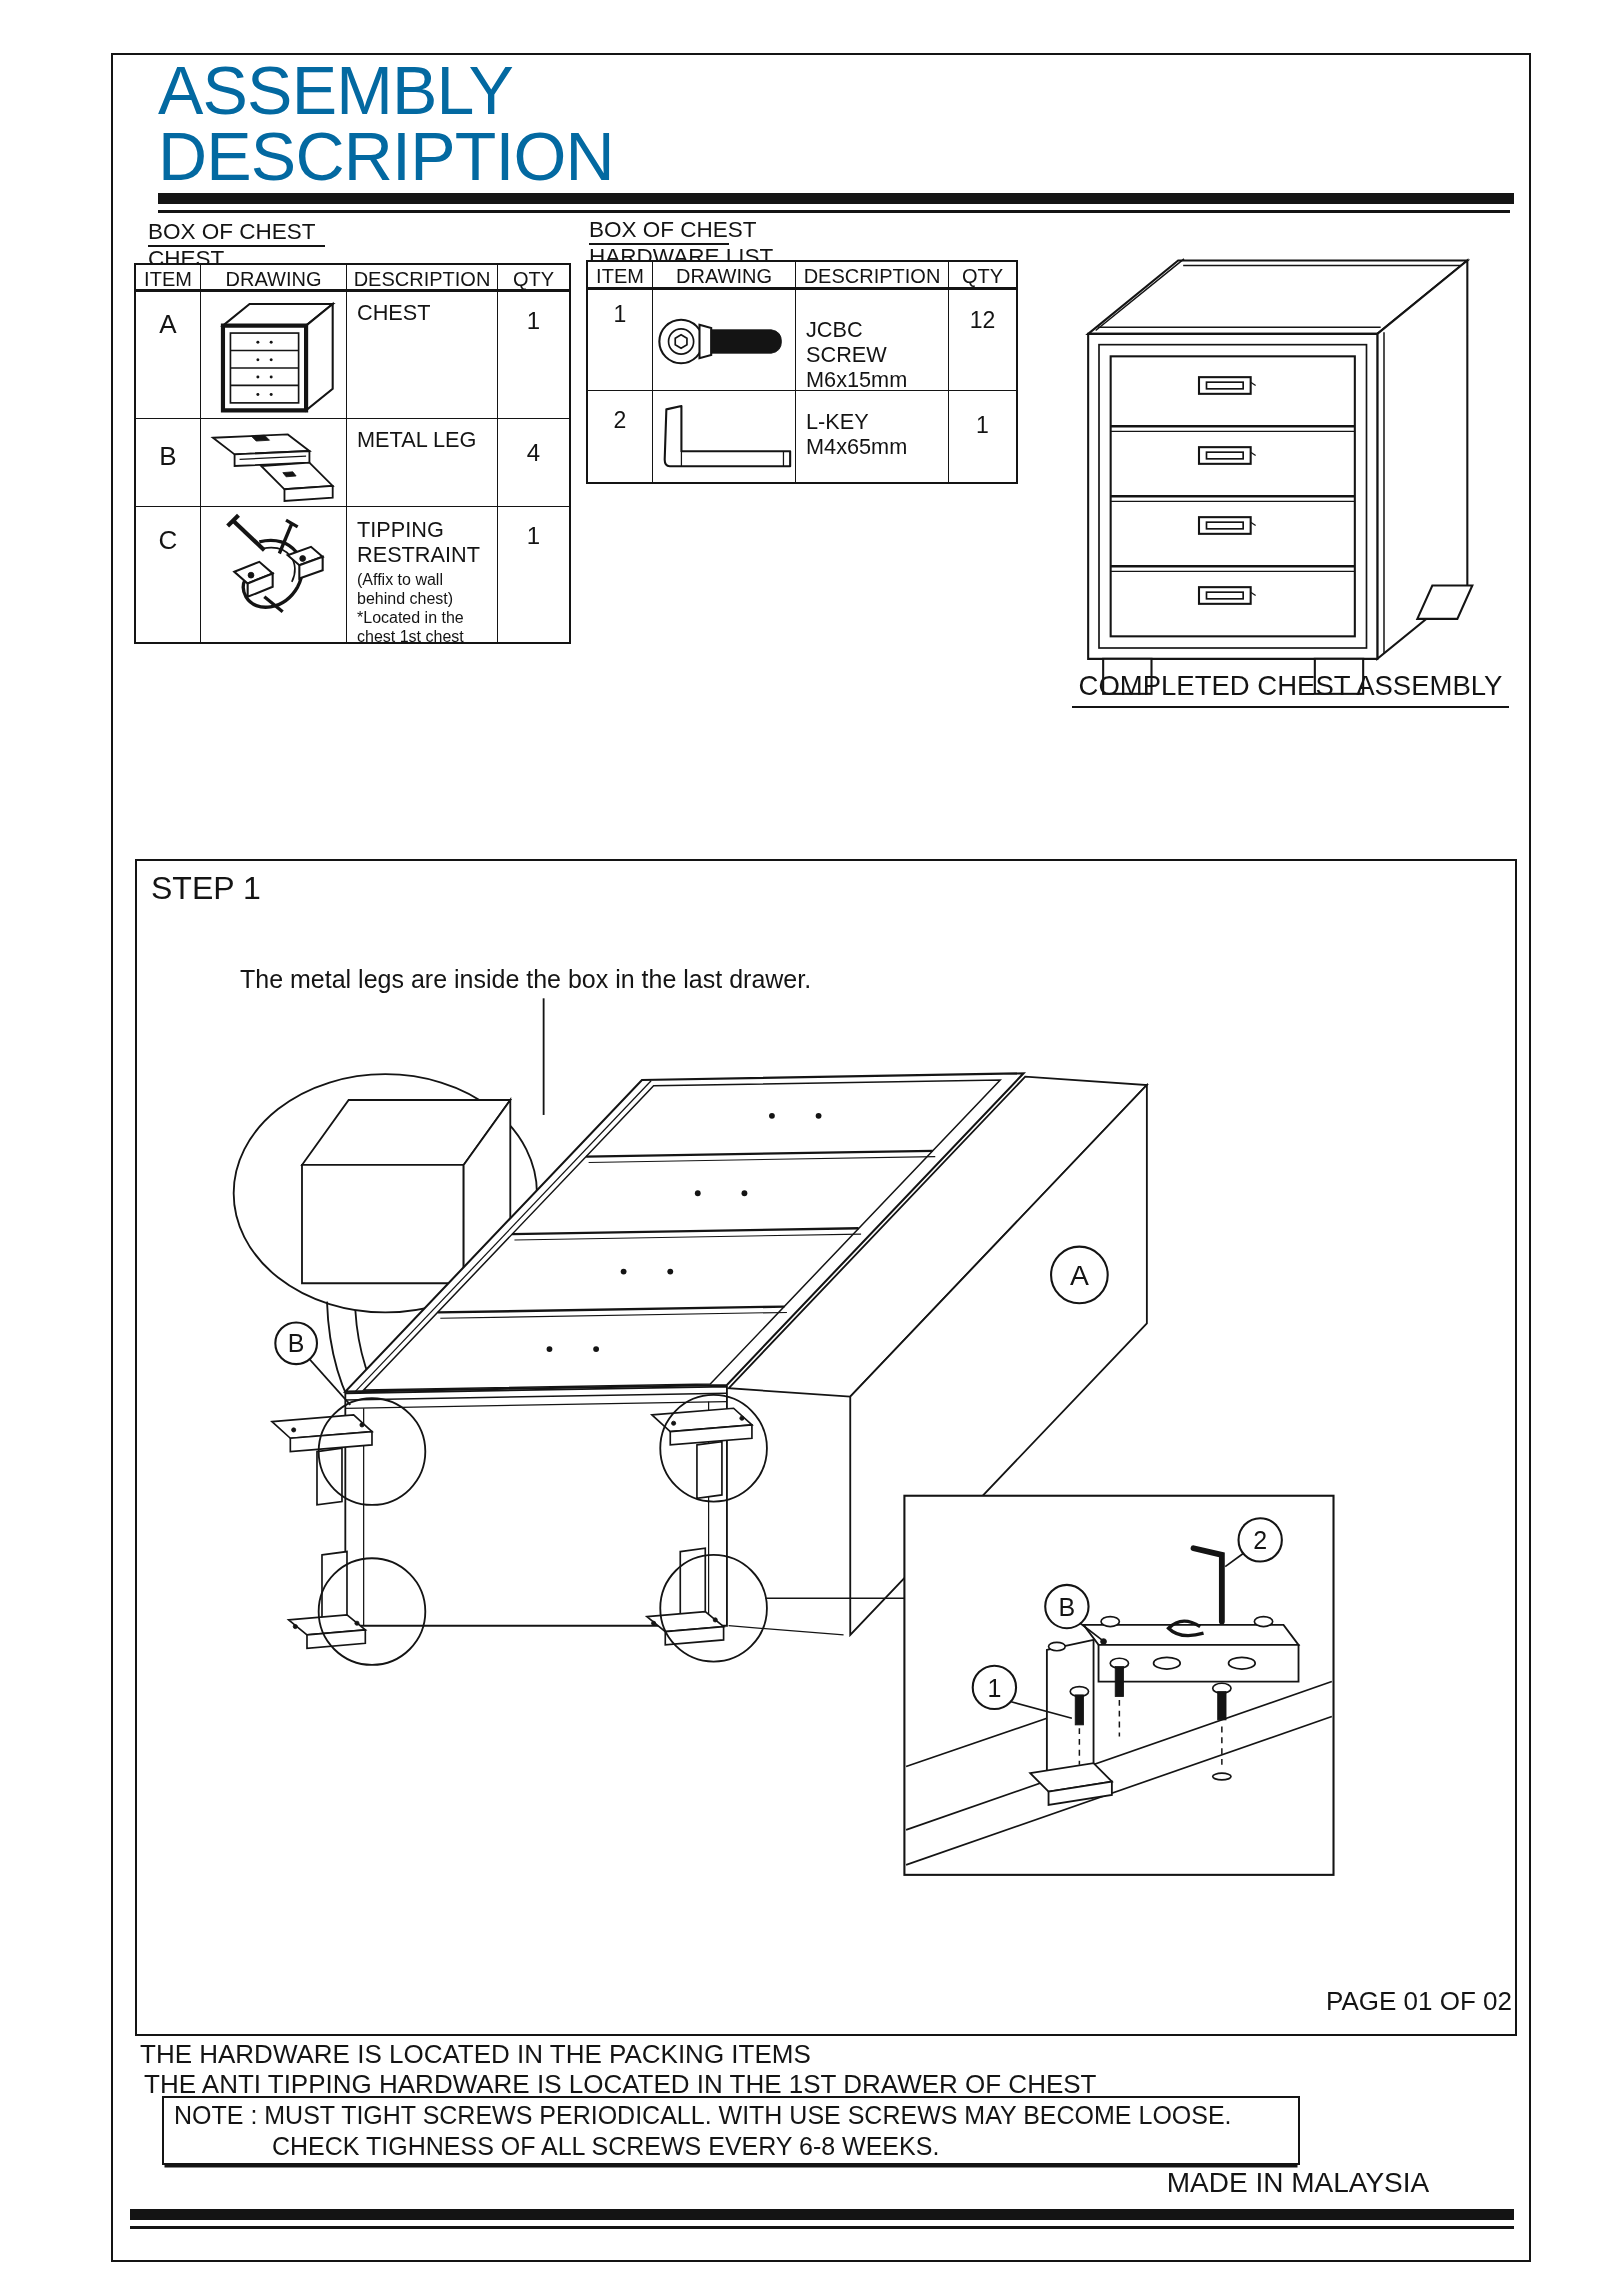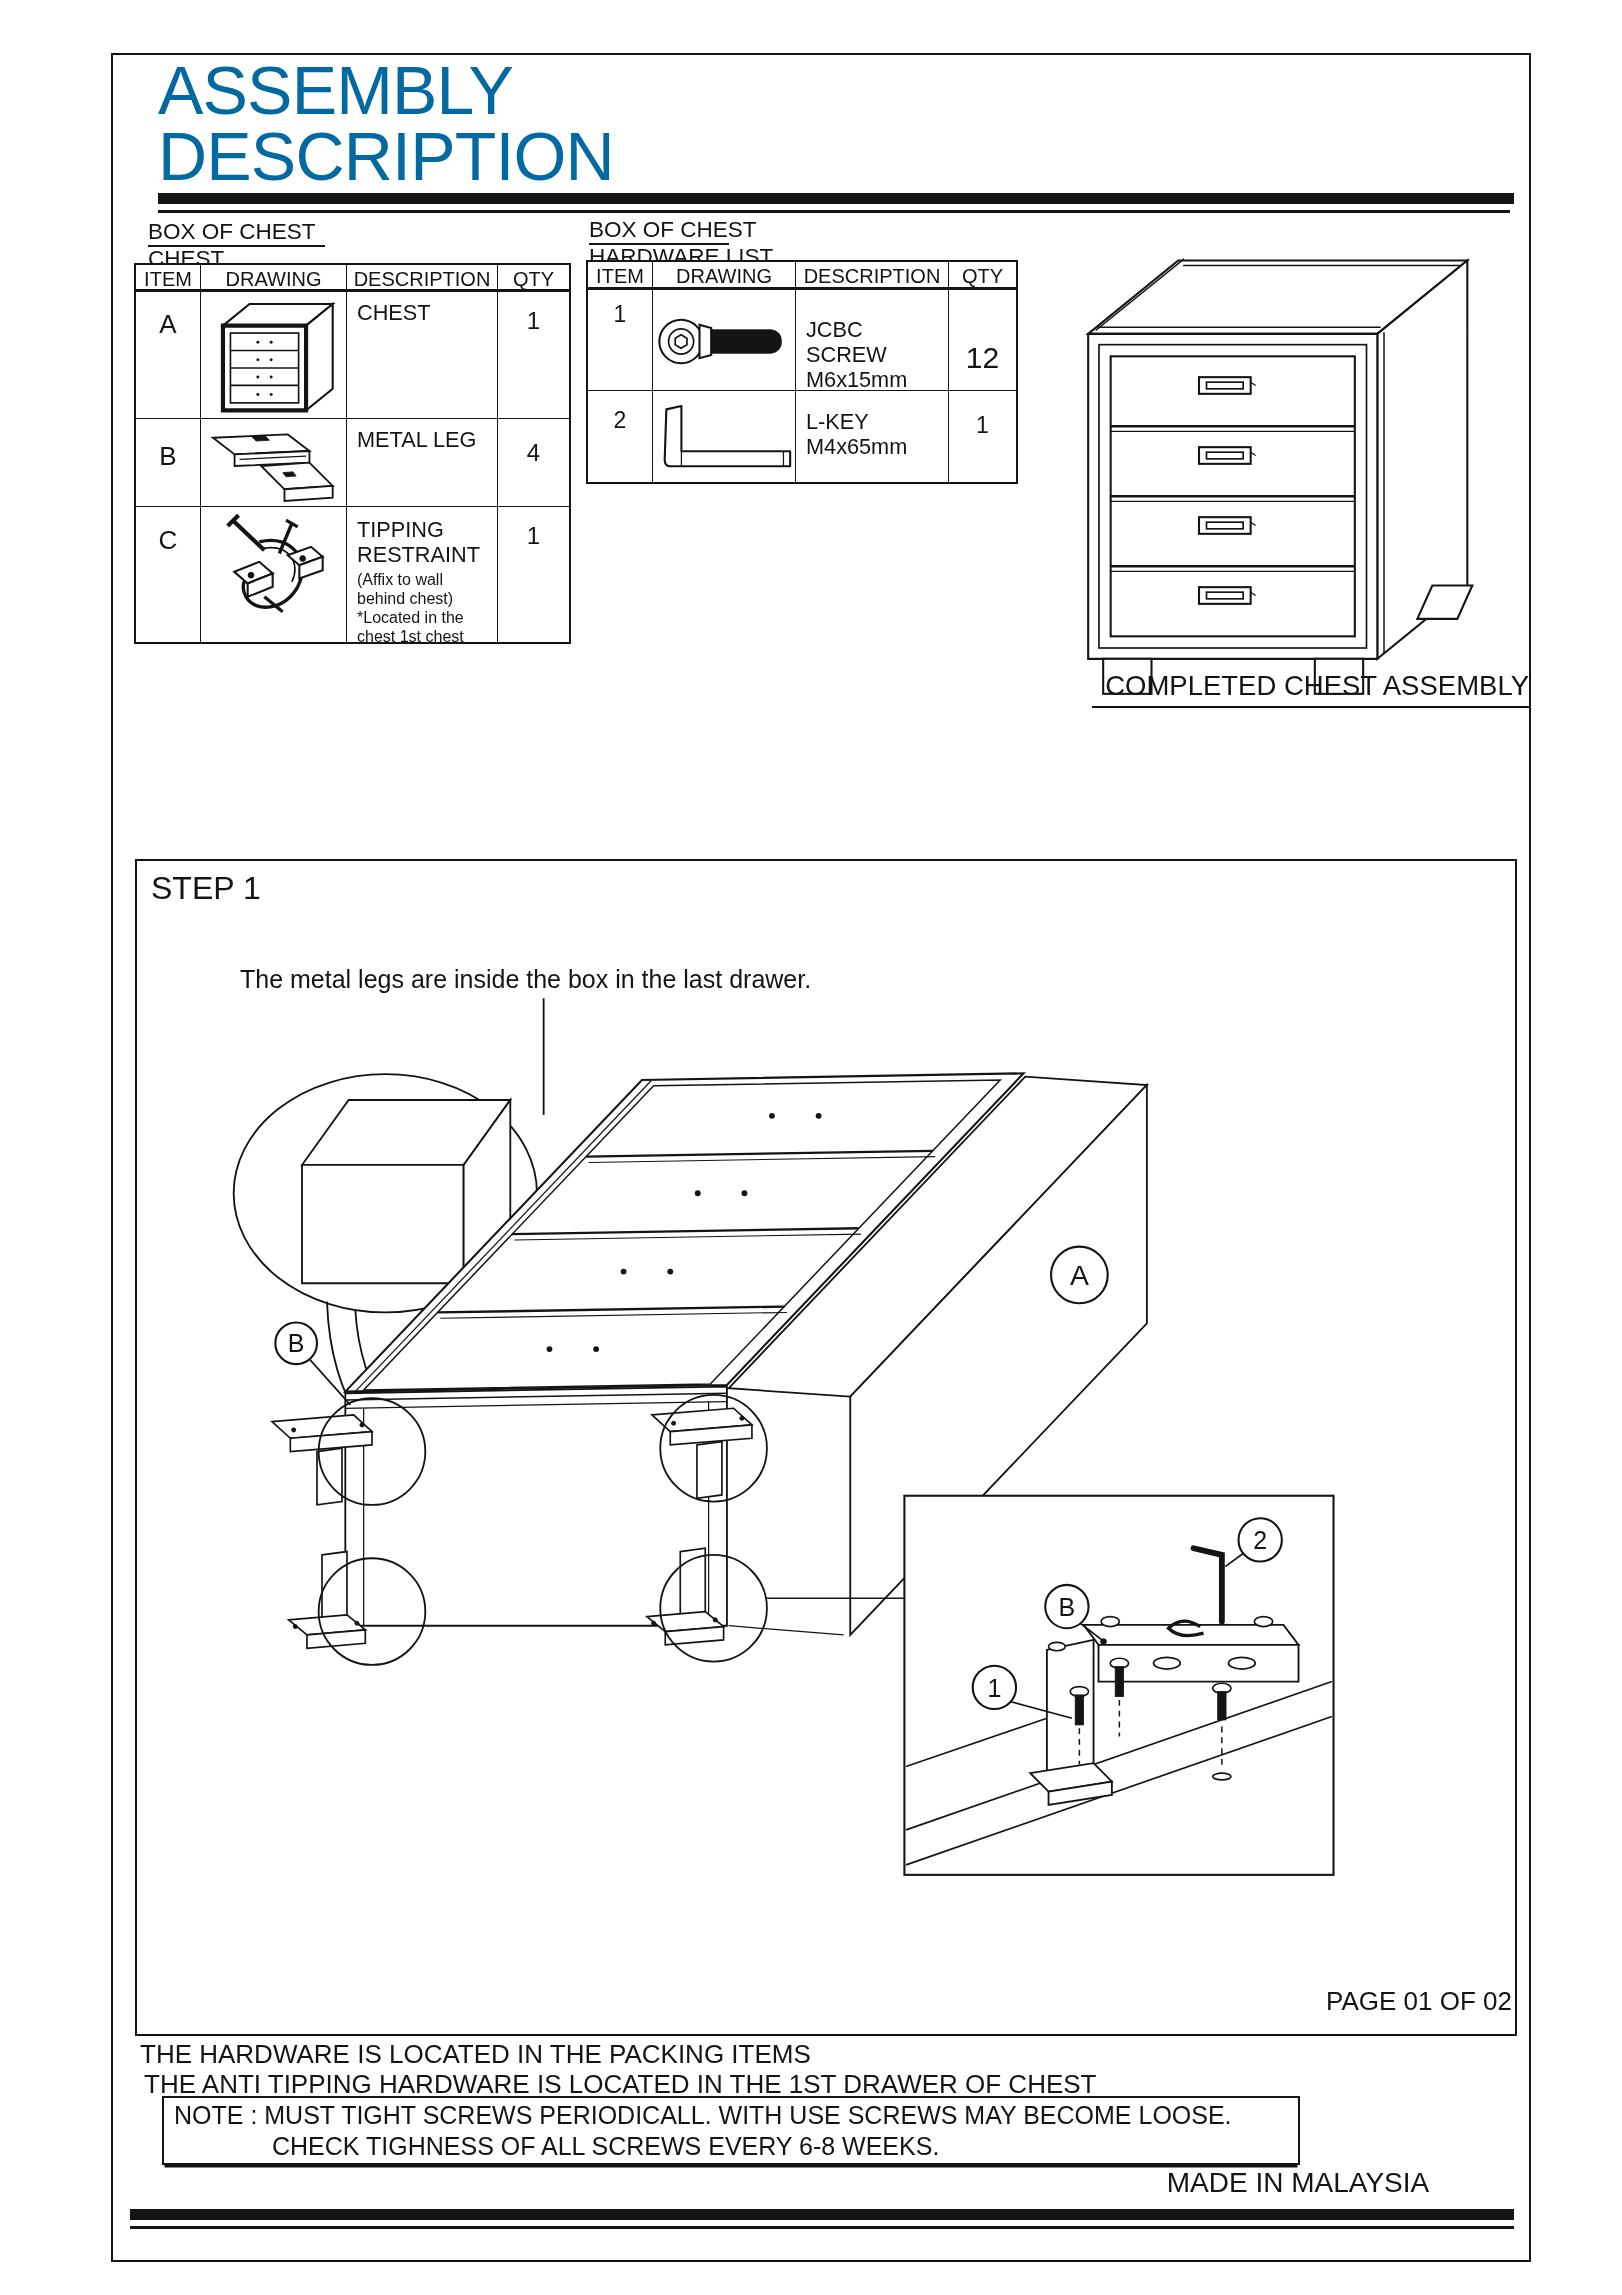--- a/index.html
+++ b/index.html
@@ -32,22 +32,22 @@
   .step-note{font-size:25px;white-space:nowrap;}
   .footer-line{font-size:26px;white-space:nowrap;}
   .page-indicator{font-size:26px;text-align:right;white-space:nowrap;}
   .note-box{
     border:2.1px solid #141414;
     box-shadow:0 5px 0 -2.5px #141414;
     font-size:25px;line-height:31px;background:#fff;
   }
   .made-in{font-size:28px;text-align:center;white-space:nowrap;}
   .assembly-caption{
-    font-size:27.5px;text-align:right;border-bottom:2.5px solid #141414;
-    padding-bottom:4.2px;white-space:nowrap;margin-left:20px;
+    font-size:27.5px;text-align:center;border-bottom:2.5px solid #141414;
+    padding-bottom:4.2px;white-space:nowrap;
   }
   svg{display:block;}
   svg text{font-family:"Liberation Sans", sans-serif;fill:#141414;}
   .sw{stroke:#141414;fill:#ffffff;}
   .sn{stroke:#141414;fill:none;}
   .sb{stroke:#141414;fill:#141414;}
 </style>
 </head>
 <body>
 
@@ -186,21 +186,21 @@
         <path class="sb" d="M66,26 h72 q12,2 12,14 q0,12 -12,14 h-72 z"></path>
       </svg>
     </div>
     <div class="cell">
       <div class="desc-main" style="padding-top:27px;">
         <div>JCBC SCREW</div>
         <div>M6x15mm</div>
       </div>
     </div>
     <div class="cell last-col">
-        <span class="qty-val" style="padding-top:51px;font-size:30px;">12</span>
+        <span class="qty-val" style="padding-top:17px;font-size:23px;">12</span>
       </div>
 
     <div class="cell last-row">
         <span class="item-letter" style="padding-top:16.7px;font-size:23px;">2</span>
       </div>
     <div class="cell last-row">
 
       <svg class="abs" style="left:5px;top:10px;" width="138" height="77" viewBox="0 0 165 92">
         <path class="sw" stroke-width="2.5" stroke-linejoin="round" d="M10,10 L28,6 L28,60 L158,60 L158,78 L14,78 Q8,78 8,70 Z"></path>
         <line class="sn" stroke-width="1.5" x1="28" y1="60" x2="28" y2="78"></line>

